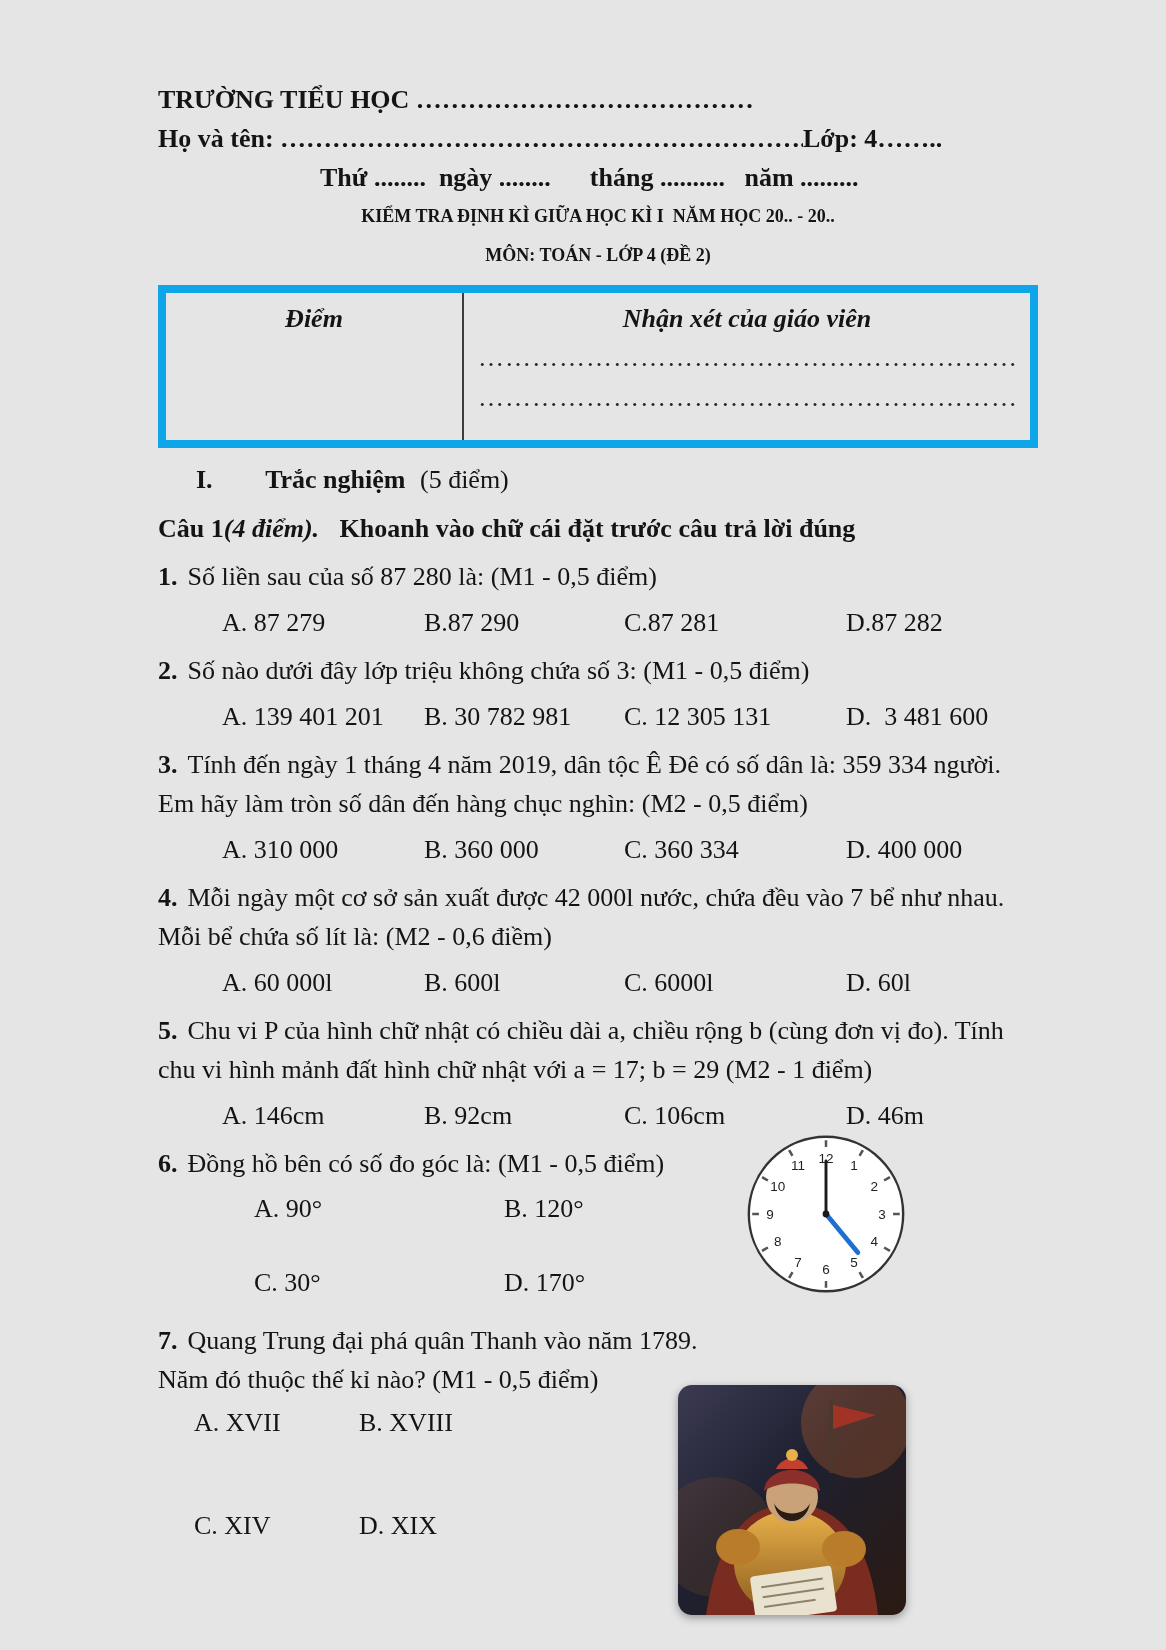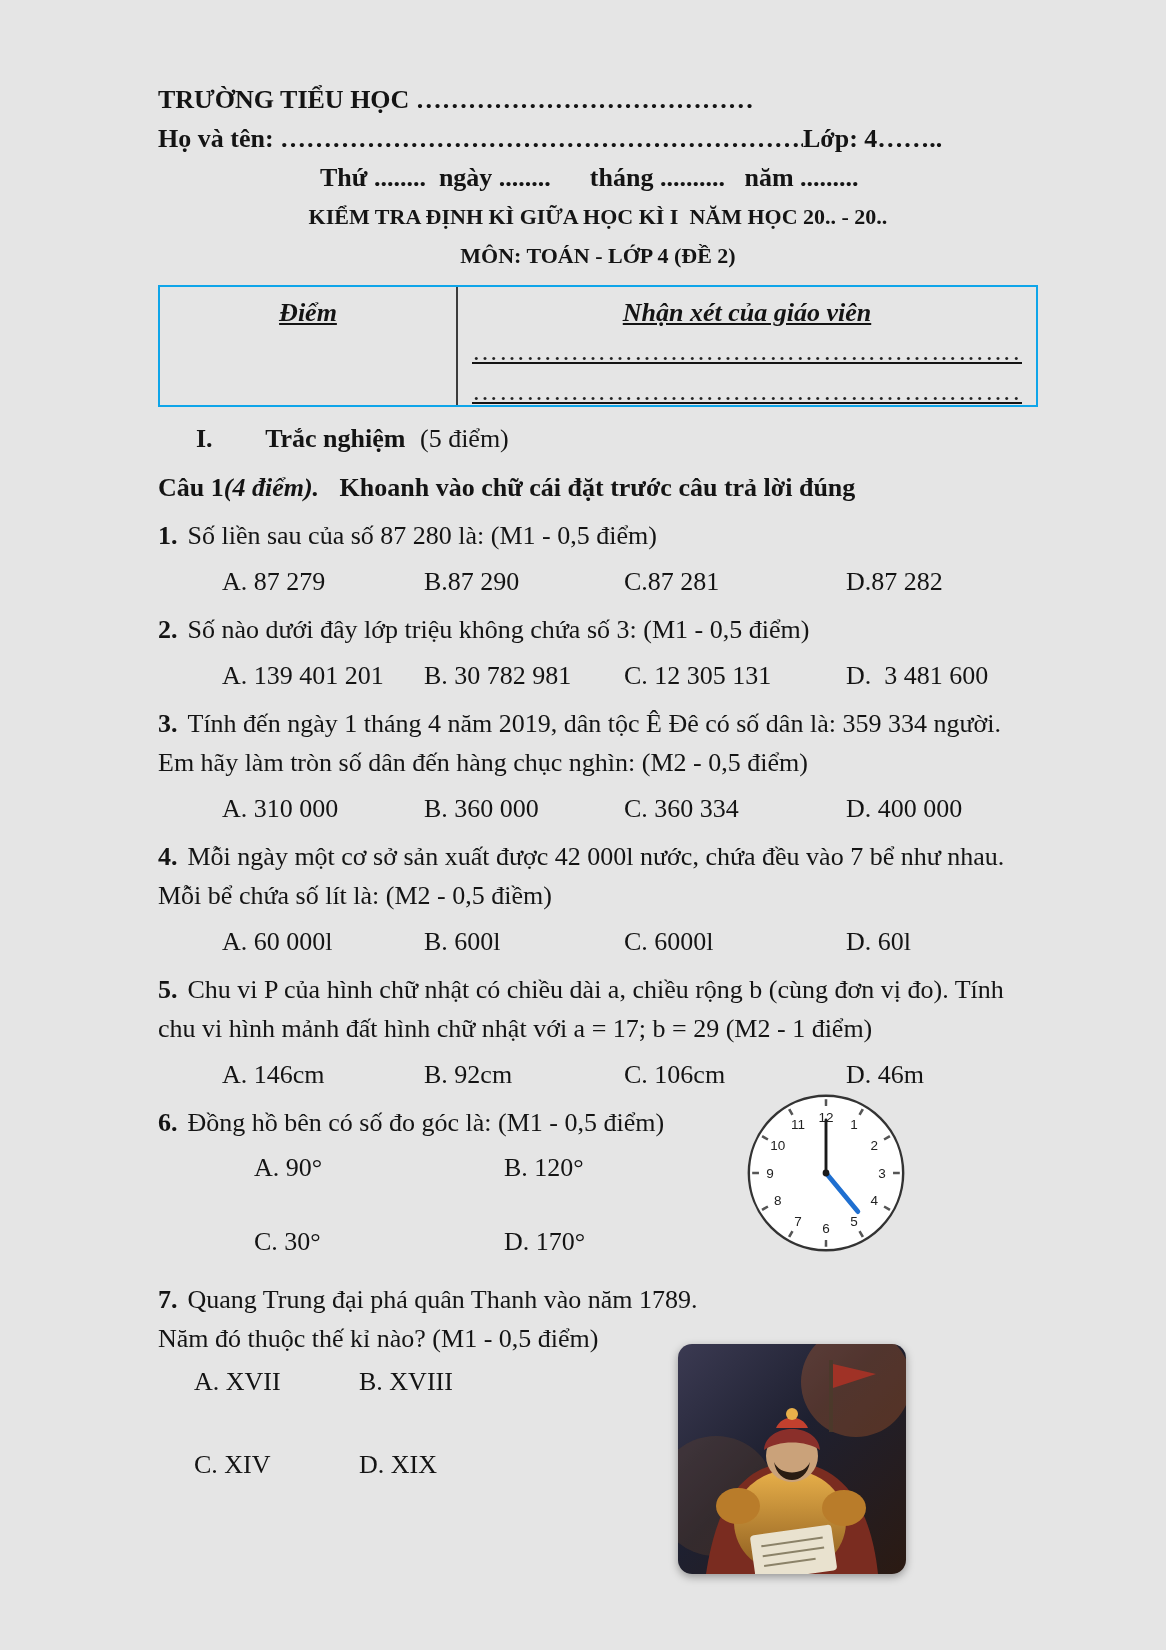--- a/index.html
+++ b/index.html
@@ -12,43 +12,43 @@
     font-family:"Liberation Serif","DejaVu Serif",serif;
     font-size:26px; line-height:39px; color:#141414;
     overflow:hidden;
   }
   [data-bind] { white-space:pre-wrap; }
 
   .school-line { font-weight:bold; }
   .name-line { display:flex; font-weight:bold; }
   .name-left { width:645px; overflow:hidden; white-space:nowrap; }
   .date-line { font-weight:bold; padding-left:162px; }
-  .title { text-align:center; font-weight:bold; font-size:22px; }
-
-  .score-table { display:flex; border:2px solid #0ea5e9; margin-top:10px; height:122px; box-sizing:border-box;text-decoration:underline; }
+  .title { text-align:center; font-weight:bold; font-size:18px; }
+
+  .score-table { display:flex; border:8px solid #0ea5e9; margin-top:10px; height:163px; box-sizing:border-box; }
   .score-cell { width:298px; border-right:2px solid #3c3c3c; text-align:center; font-weight:bold; font-style:italic; padding-top:6px; box-sizing:border-box; }
   .comment-cell { flex:1; padding:6px 14px 0 14px; overflow:hidden; }
   .comment-header { text-align:center; font-weight:bold; font-style:italic; }
   .dots { white-space:nowrap; overflow:hidden; line-height:40px; letter-spacing:1px; color:#222; }
 
   .section-line { margin-top:12px; }
   .sec-num { font-weight:bold; margin-left:38px; }
   .sec-title { font-weight:bold; margin-left:46px; margin-right:8px; }
 
   .cau1-line { margin-top:10px; font-weight:bold; }
   .cau1-points { font-weight:bold; font-style:italic; margin-right:14px; }
 
   .question { margin-top:9px; }
   .qnum { font-weight:bold; margin-right:10px; }
   .options-4 { display:grid; grid-template-columns:202px 200px 222px auto; padding-left:64px; margin:7px 0 2px 0; }
   .q6, .q7 { position:relative; }
   .q6 { min-height:168px; }
   .q7 { min-height:296px; }
   .options-q6 { display:grid; grid-template-columns:250px 250px; row-gap:35px; padding-left:96px; margin-top:6px; width:600px; }
-  .options-q7 { display:grid; grid-template-columns:165px 200px; row-gap:44px; padding-left:36px; margin-top:4px; width:420px; }
+  .options-q7 { display:grid; grid-template-columns:165px 200px; row-gap:64px; padding-left:36px; margin-top:4px; width:420px; }
 
   .clock { position:absolute; right:130px; top:-12px; width:164px; height:164px; }
   .clock text { font-family:"Liberation Sans","DejaVu Sans",sans-serif; font-size:14px; fill:#222; }
 
   .painting-wrap { position:absolute; right:132px; top:64px; width:228px; height:230px; border-radius:14px; overflow:hidden; box-shadow:0 3px 8px rgba(0,0,0,0.35); }
 </style>
 </head>
 <body>
 
 <div class="page">
@@ -110,21 +110,21 @@
     <div><span class="qnum" data-bind="questions.2.number">3.</span><span data-bind="questions.2.text">Tính đến ngày 1 tháng 4 năm 2019, dân tộc Ê Đê có số dân là: 359 334 người. Em hãy làm tròn số dân đến hàng chục nghìn: (M2 - 0,5 điểm)</span></div>
     <div class="options-4">
       <span data-bind="questions.2.options.0">A. 310 000</span>
       <span data-bind="questions.2.options.1">B. 360 000</span>
       <span data-bind="questions.2.options.2">C. 360 334</span>
       <span data-bind="questions.2.options.3">D. 400 000</span>
     </div>
   </div>
 
   <div class="question">
-    <div><span class="qnum" data-bind="questions.3.number">4.</span><span data-bind="questions.3.text">Mỗi ngày một cơ sở sản xuất được 42 000l nước, chứa đều vào 7 bể như nhau. Mỗi bể chứa số lít là: (M2 - 0,5 điềm)</span></div>
+    <div><span class="qnum" data-bind="questions.3.number">4.</span><span data-bind="questions.3.text">Mỗi ngày một cơ sở sản xuất được 42 000l nước, chứa đều vào 7 bể như nhau. Mỗi bể chứa số lít là: (M2 - 0,6 điềm)</span></div>
     <div class="options-4">
       <span data-bind="questions.3.options.0">A. 60 000l</span>
       <span data-bind="questions.3.options.1">B. 600l</span>
       <span data-bind="questions.3.options.2">C. 6000l</span>
       <span data-bind="questions.3.options.3">D. 60l</span>
     </div>
   </div>
 
   <div class="question">
     <div><span class="qnum" data-bind="questions.4.number">5.</span><span data-bind="questions.4.text">Chu vi P của hình chữ nhật có chiều dài a, chiều rộng b (cùng đơn vị đo). Tính chu vi hình mảnh đất hình chữ nhật với a = 17; b = 29 (M2 - 1 điểm)</span></div>

